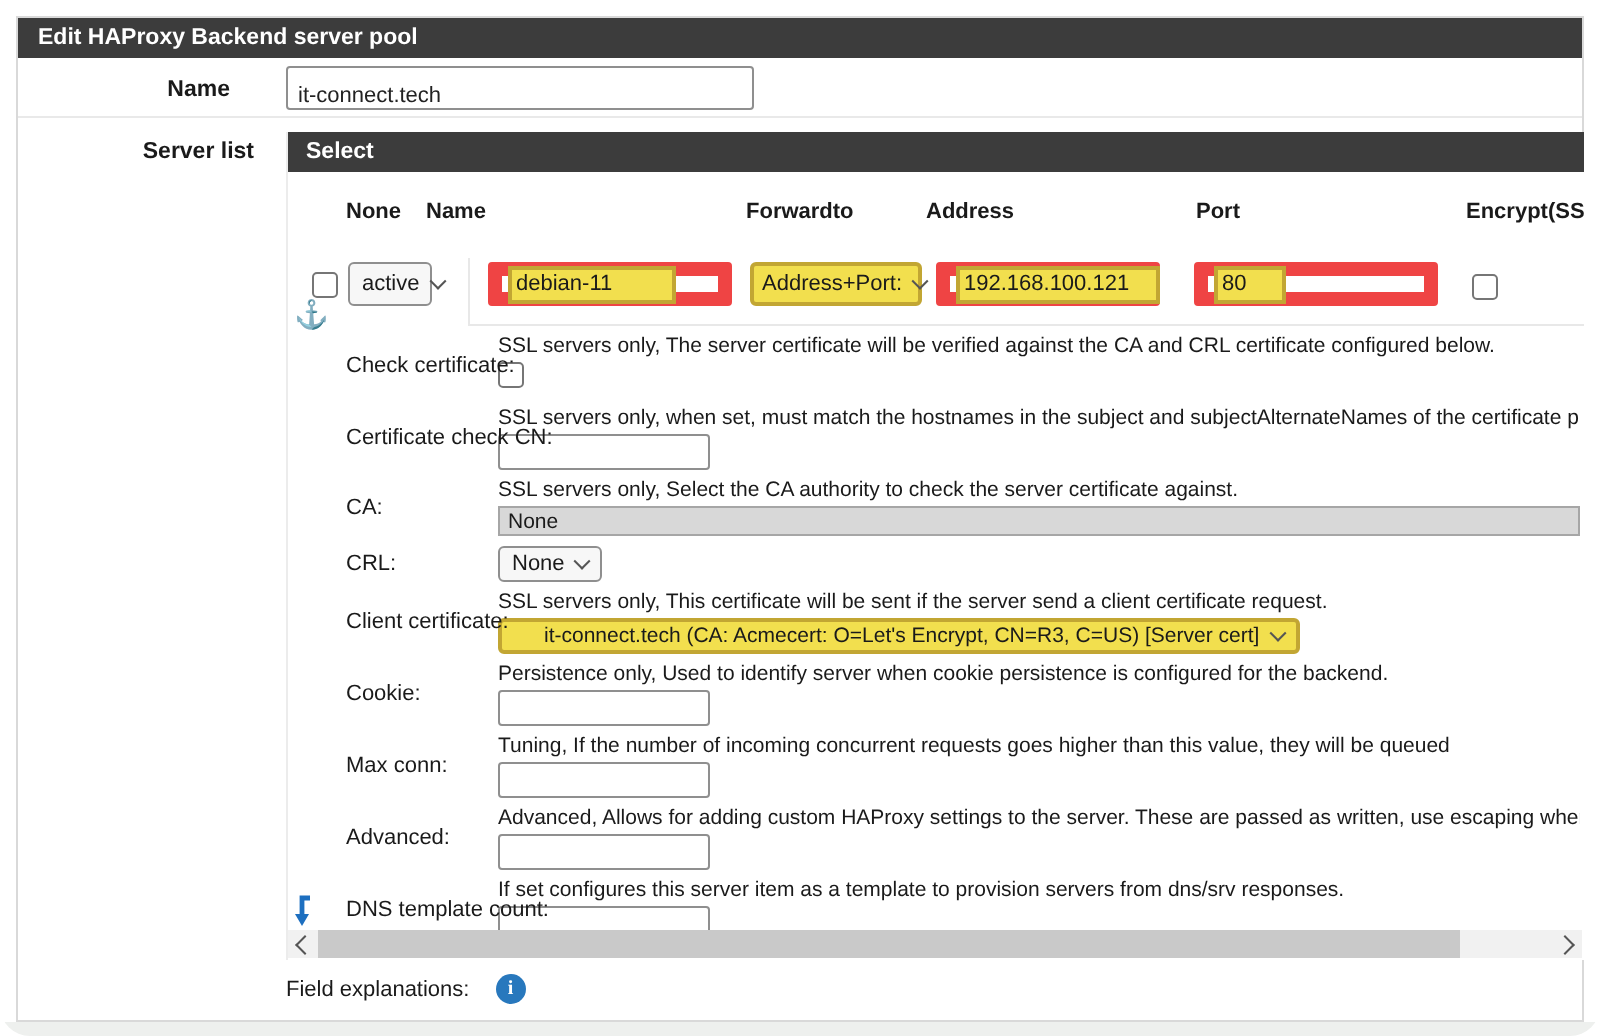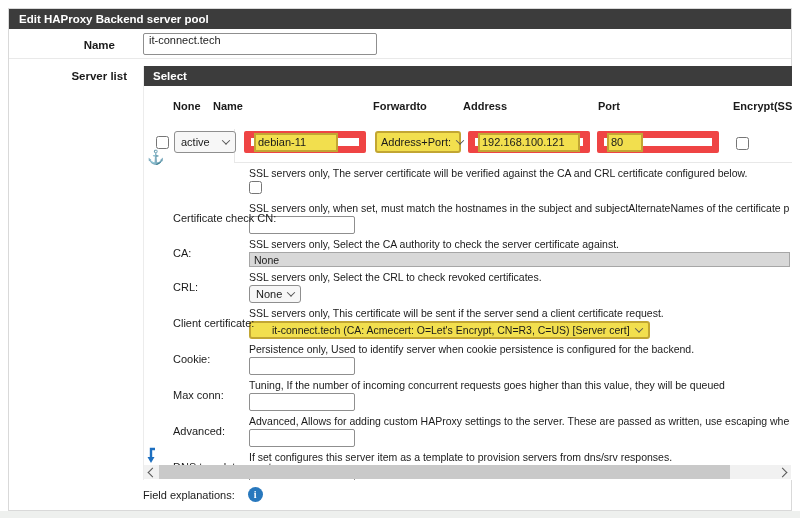--- a/index.html
+++ b/index.html
@@ -1,26 +1,26 @@
 <!DOCTYPE html>
 <html style="--titlebar: #3c3c3c; --highlight: #f2df4e; --highlight-border: #c2a633; --accent-blue: #1d6fc0; --info-blue: #2878bd;"><head>
 <meta charset="utf-8">
 <style>
   html,body{margin:0;padding:0;}
   body{font-family:"Liberation Sans",sans-serif;background:#fff;}
-  .page{position:relative;width:800px;height:518px;background:#fff;overflow:hidden;}
+  .page{position:relative;width:800px;height:518px;background:#fff;overflow:hidden;border-radius:15px;}
   .bottom-strip{position:absolute;left:0;top:511px;width:800px;height:7px;background:#eef0ee;}
 
   .panel{position:absolute;left:8px;top:8px;width:782px;height:501px;background:#fff;border:1px solid #d9d9d9;}
   .bar{background:var(--titlebar,#3c3c3c);color:#fff;font-size:11.5px;font-weight:bold;line-height:20px;height:20px;}
   .panel-title{position:absolute;left:0;right:0;top:0;padding-left:10px;}
 
   .name-label{position:absolute;left:0;top:30px;width:106px;text-align:right;font-size:11.5px;font-weight:bold;color:#1a1a1a;}
   .name-input{position:absolute;left:134px;top:24px;width:227px;height:20px;border:1px solid #8f8f8f;border-radius:2px;background:#fff;
-              font-size:11px;color:#222;display:flex;align-items:flex-start;padding-left:5px;}
+              font-size:11px;color:#222;display:flex;align-items:flex-end;padding-left:5px;}
   .hsep{position:absolute;left:0;right:0;top:49px;border-top:1px solid #e9e9e9;}
   .serverlist-label{position:absolute;left:0;top:61px;width:118px;text-align:right;font-size:11.5px;font-weight:bold;color:#1a1a1a;}
 
   .twrap{position:absolute;left:134px;top:57px;width:648px;height:414px;border-left:1px solid #ececec;overflow:hidden;background:#fff;}
   .table-title{position:absolute;left:0;right:0;top:0;padding-left:9px;}
   .th{position:absolute;top:34px;font-size:11px;font-weight:bold;color:#1a1a1a;white-space:nowrap;}
 
   .rowdiv-v{position:absolute;left:90px;top:63px;height:33px;border-left:1px solid #e8e8e8;}
   .detail-topborder{position:absolute;left:90px;right:0;top:96px;border-top:1px solid #e8e8e8;}
 
@@ -89,65 +89,66 @@
       <span class="th" style="left:319px">Address</span>
       <span class="th" style="left:454px">Port</span>
       <span class="th" style="left:589px">Encrypt(SSL)</span>
 
       <div class="rowdiv-v"></div>
       <div class="detail-topborder"></div>
 
       <input type="checkbox" class="row-check" style="">
       <span class="anchor">⚓</span>
 
-      <div class="fselect rowctl" style="left:30px;width:62px">
+      <div class="fselect rowctl" style="left:30px;width:42px">
         <span>active</span>
         <span class="caret"></span>
       </div>
 
       <div class="tinput rowctl" style="left:100px;width:122px">
         <span class="hlpatch" style="min-width:84px">debian-11</span>
       </div>
 
       <div class="fselect hl rowctl" style="left:231px;width:86px;padding:0 4px">
         <span>Address+Port:</span>
         <span class="caret"></span>
       </div>
 
-      <div class="tinput rowctl" style="left:324px;width:122px">
+      <div class="tinput rowctl" style="left:324px;width:112px">
         <span class="hlpatch" style="min-width:102px">192.168.100.121</span>
       </div>
 
       <div class="tinput rowctl" style="left:453px;width:122px">
         <span class="hlpatch" style="min-width:36px">80</span>
       </div>
 
       <input type="checkbox" style="position: absolute; left: 592px; top: 71px;">
 
       <div class="details" id="detailRows">
           <div class="drow">
+            <div class="dlabel">Check certificate:</div>
             <div><div class="ddesc">SSL servers only, The server certificate will be verified against the CA and CRL certificate configured below.</div><input type="checkbox" class="dcheck" style=""></div>
           </div>
           <div class="drow">
             <div class="dlabel">Certificate check CN:</div>
             <div>
               <div class="ddesc">SSL servers only, when set, must match the hostnames in the subject and subjectAlternateNames of the certificate provide</div>
               <div class="dinput"></div>
             </div>
           </div>
           <div class="drow">
             <div class="dlabel">CA:</div>
             <div>
               <div class="ddesc">SSL servers only, Select the CA authority to check the server certificate against.</div>
               <div class="dselect-wide">None</div>
             </div>
           </div>
           <div class="drow">
             <div class="dlabel">CRL:</div>
-            <div><div class="ddesc">SSL servers only, Select the CRL to check revoked certificates.</div><div class="fselect dselect">
+            <div><div class="fselect dselect">
                 <span>None</span>
                 <span class="caret"></span>
               </div></div>
           </div>
           <div class="drow">
             <div class="dlabel">Client certificate:</div>
             <div><div class="ddesc">SSL servers only, This certificate will be sent if the server send a client certificate request.</div><div class="fselect hl dselect-hl">
                 <span>it-connect.tech (CA: Acmecert: O=Let's Encrypt, CN=R3, C=US) [Server cert]</span>
                 <span class="caret"></span>
               </div></div>

